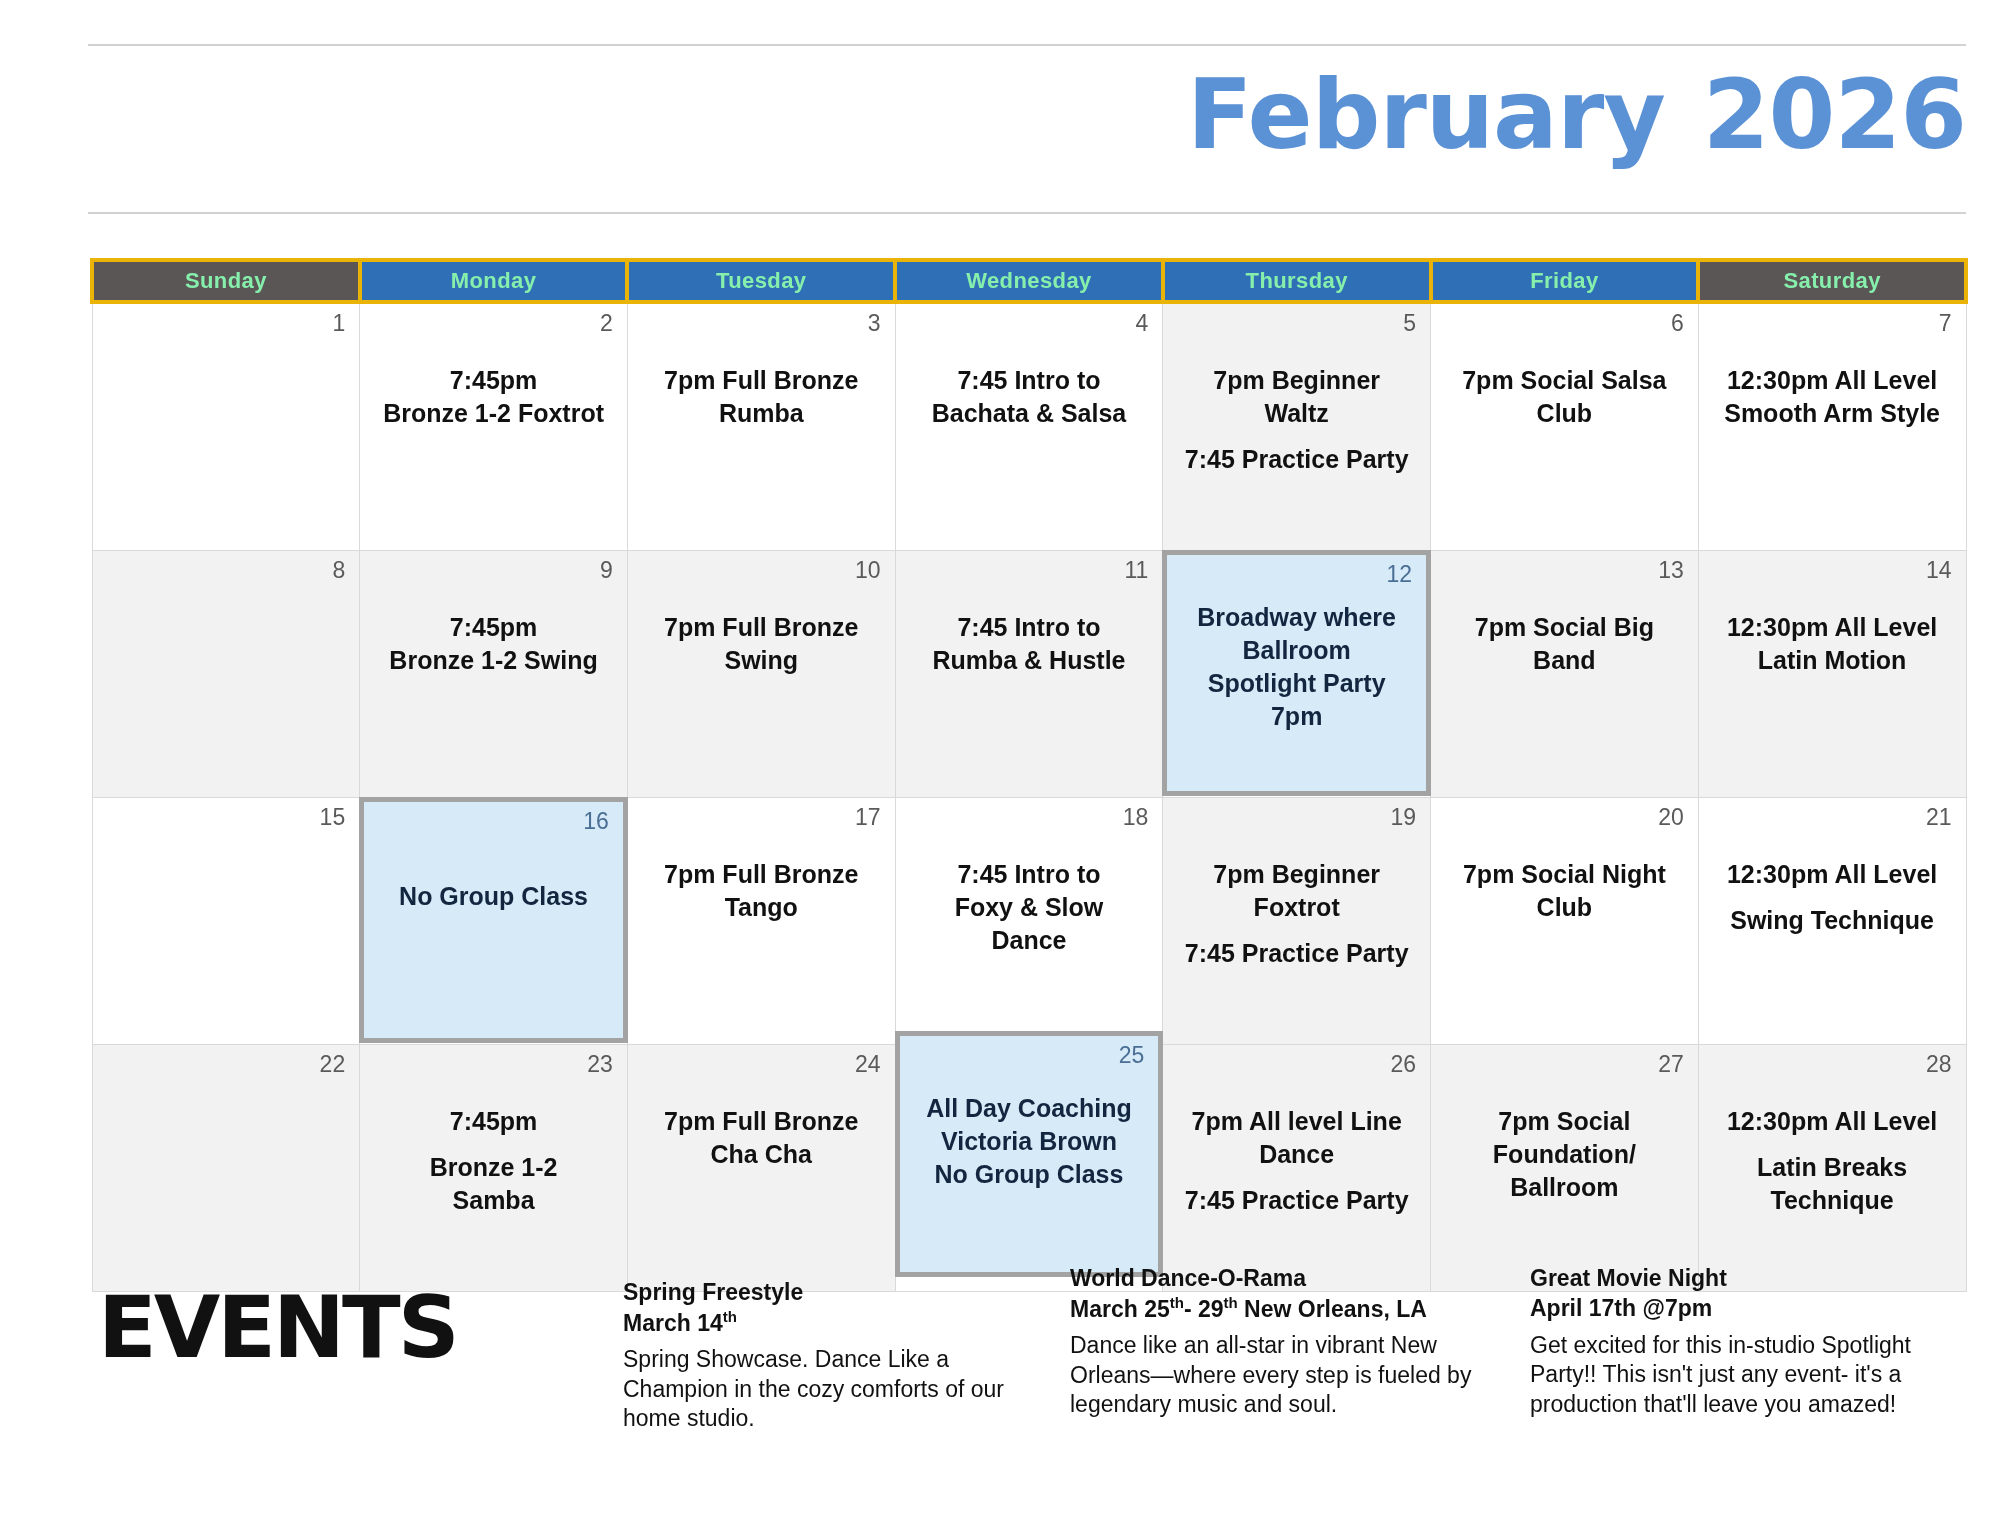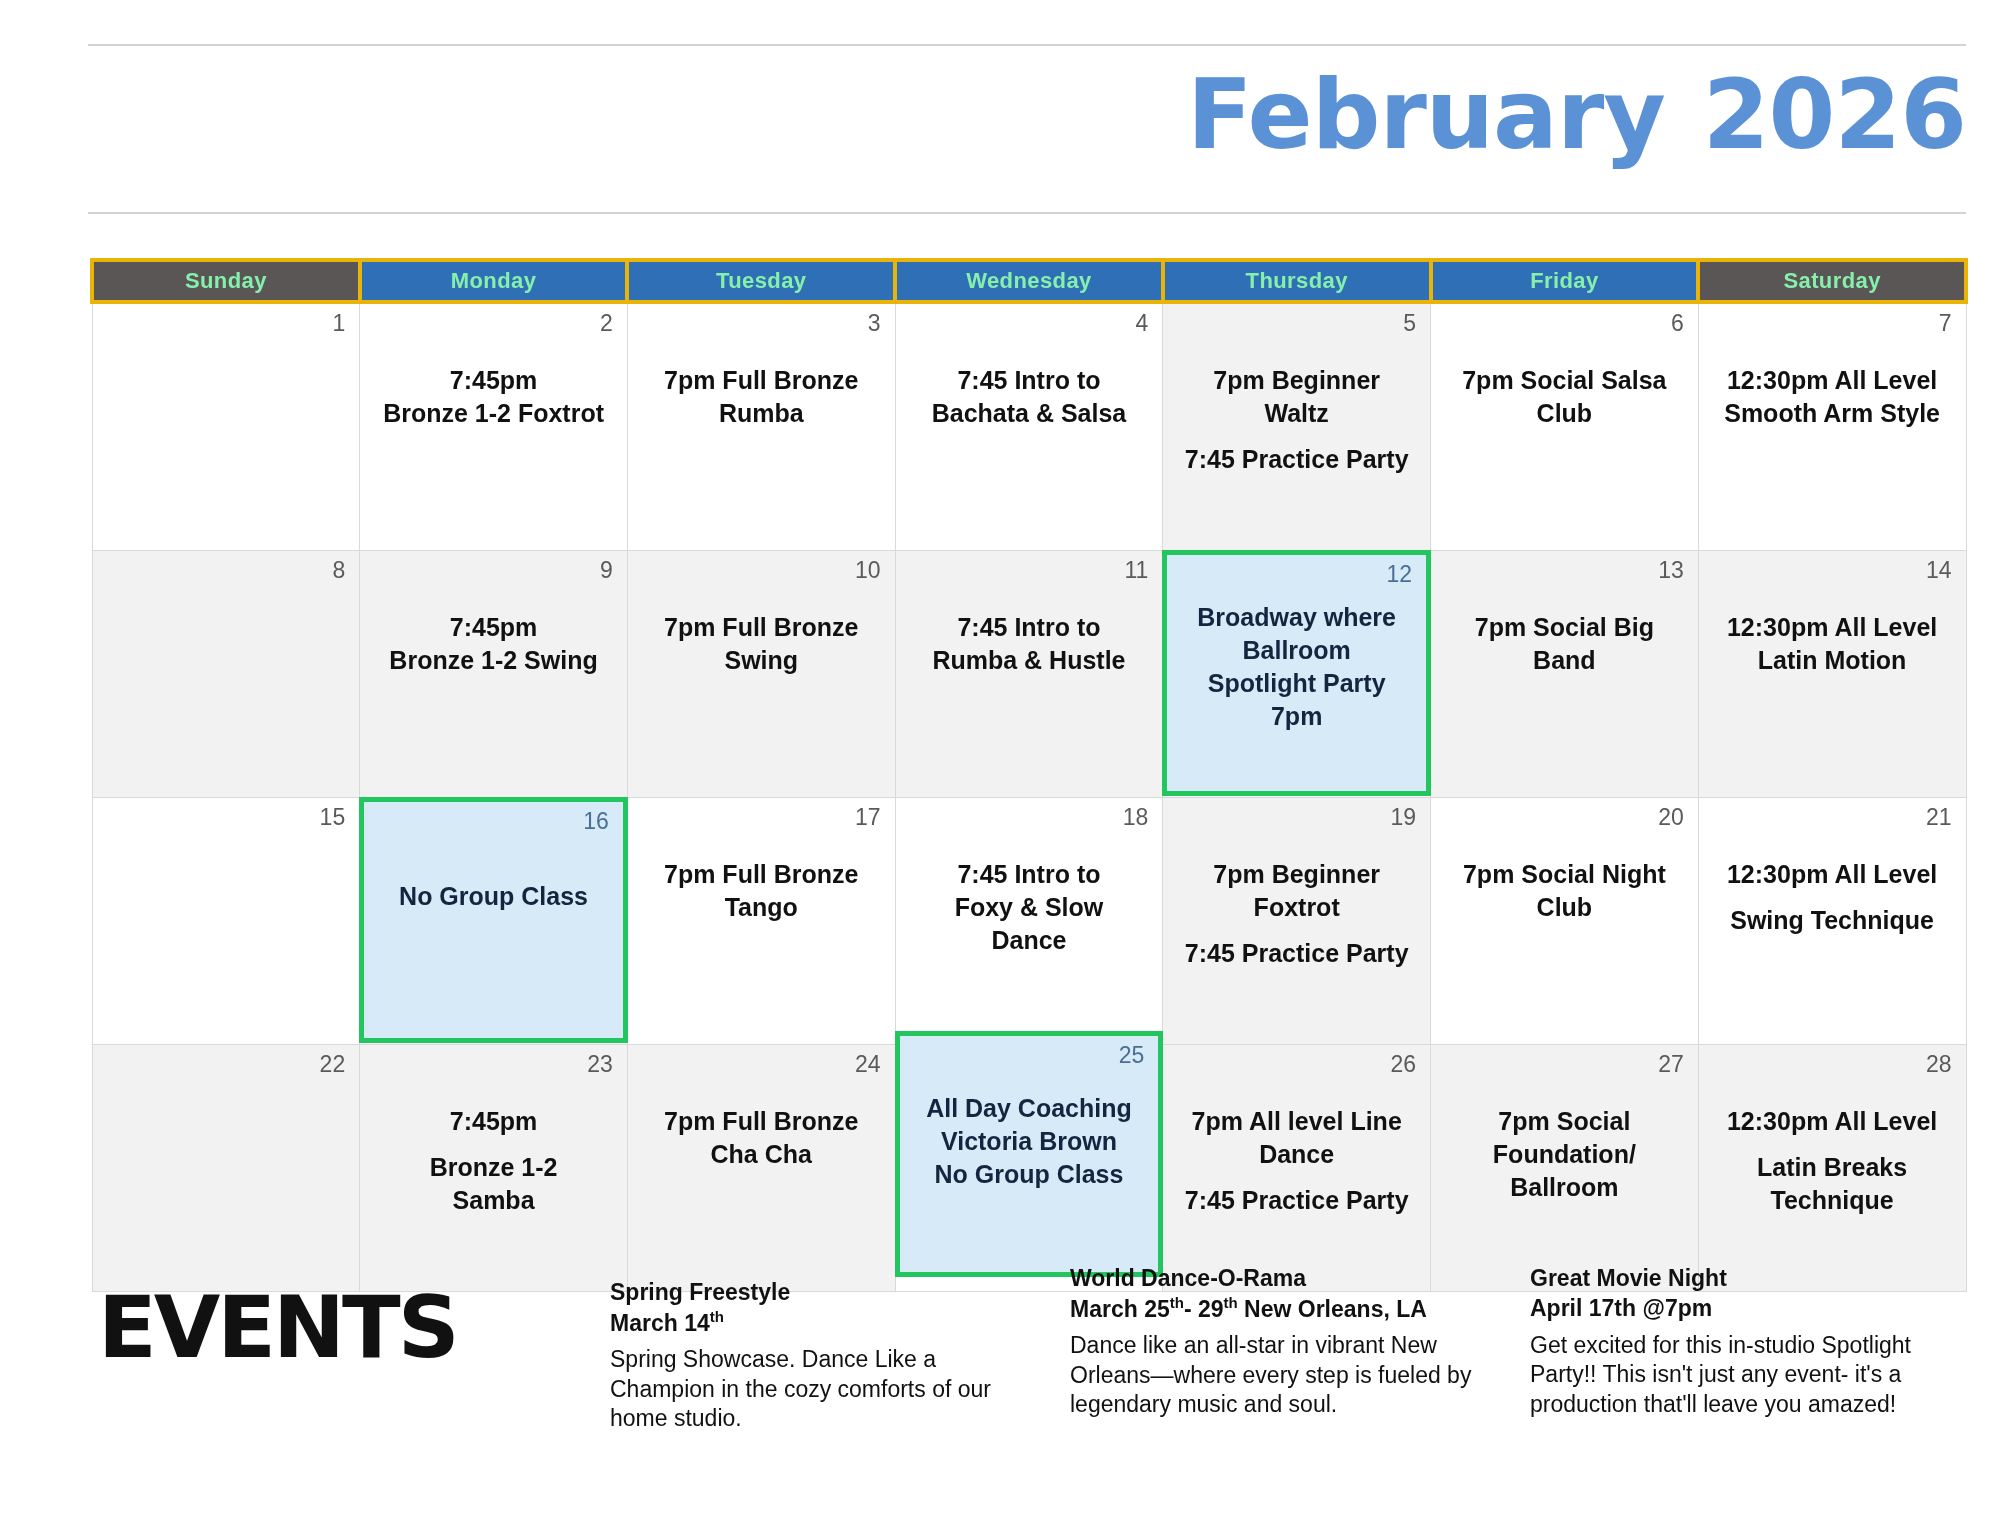--- a/index.html
+++ b/index.html
@@ -112,21 +112,21 @@
     line-height: 1.32;
     color: #111111;
     padding: 0 4px;
   }
   .events .ln { display: block; text-align: center; }
   .events .gap { display: block; height: 13px; }
 
   
   td.highlight .cell-inner {
     background: #d6eaf8;
-    border: 5px solid #22c55e;
+    border: 5px solid #a3a3a3;
     position: absolute;
     left: -1px;
     top: -1px;
     right: -1px;
     bottom: -1px;
     padding: 8px 14px 6px 14px;
   }
   td.highlight { background: #ffffff; }
   td.highlight .events { color: #12263f; }
   td.highlight .daynum { color: #4a6e94; }
@@ -156,21 +156,21 @@
     font-size: 86px;
     font-weight: bold;
     letter-spacing: -3px;
     color: #111111;
   }
   .ev-col {
     position: absolute;
     top: 0;
     font-family: "Liberation Sans", sans-serif;
   }
-  .ev-col.c1 { left: 520px; width: 430px; top: 22px;}
+  .ev-col.c1 { left: 533px; width: 430px; top: 22px;}
   .ev-col.c2 { left: 980px; width: 420px; top: 8px;}
   .ev-col.c3 { left: 1440px; width: 440px; top: 8px;}
   .ev-title {
     font-size: 23px;
     font-weight: bold;
     color: #111111;
     line-height: 1.32;
   }
   .ev-date {
     font-size: 23px;

